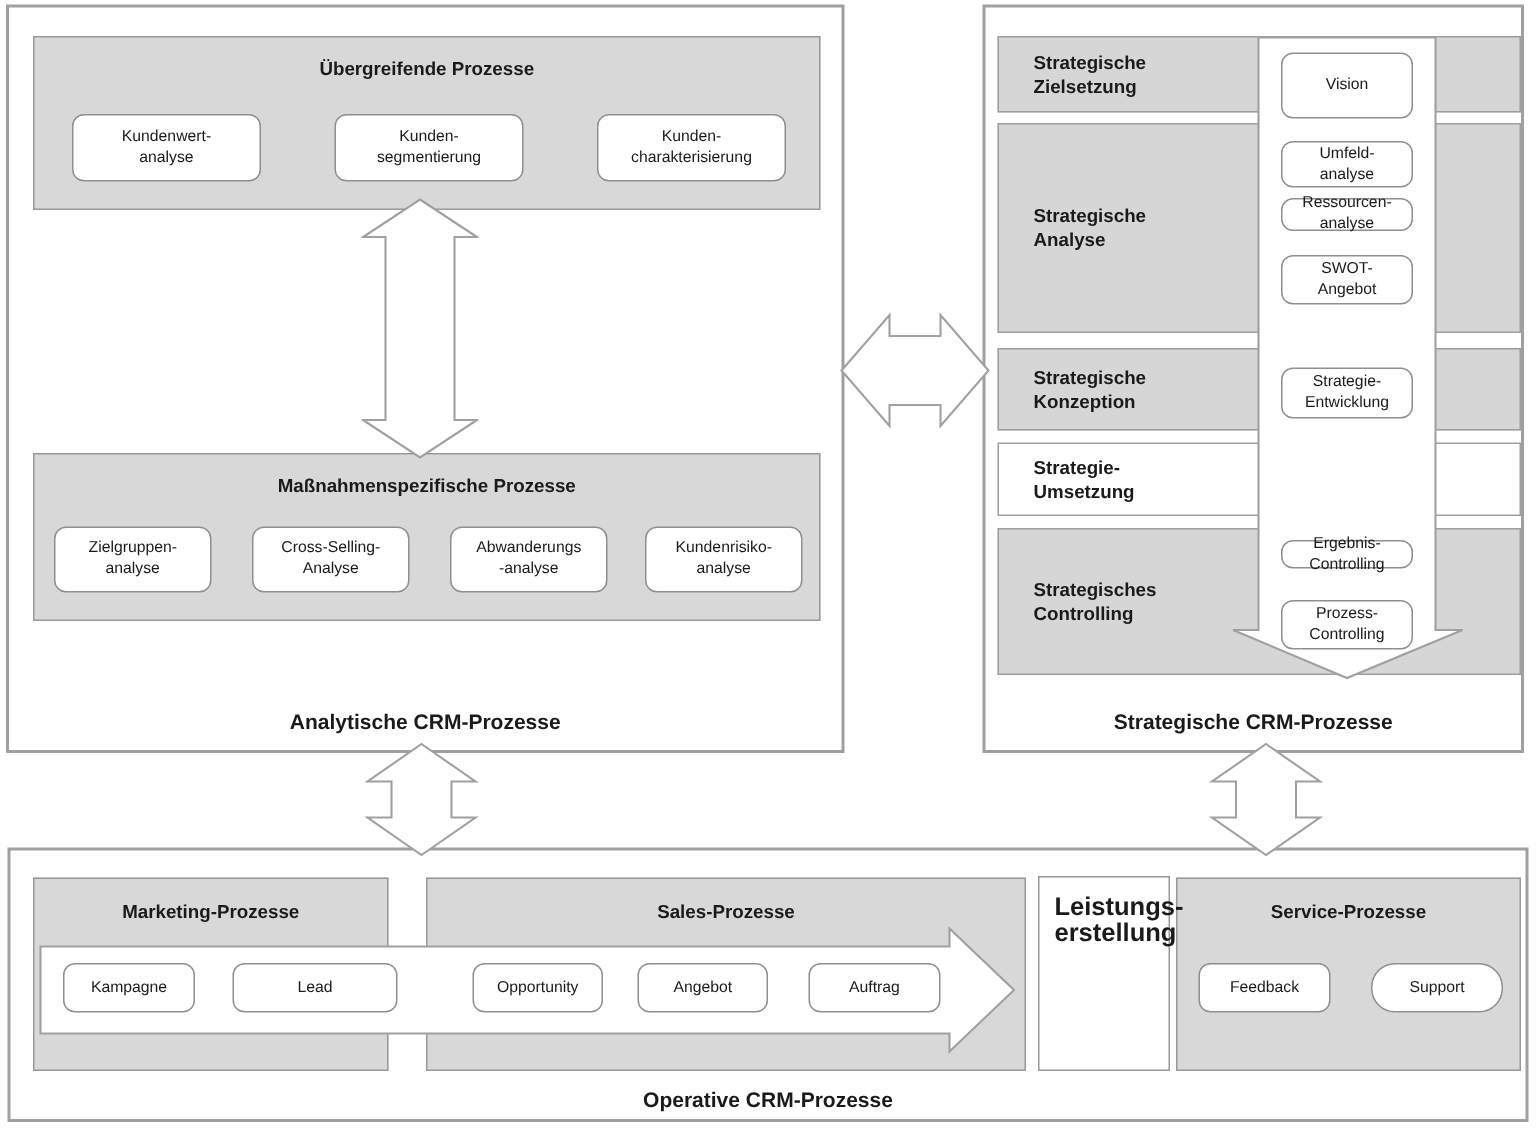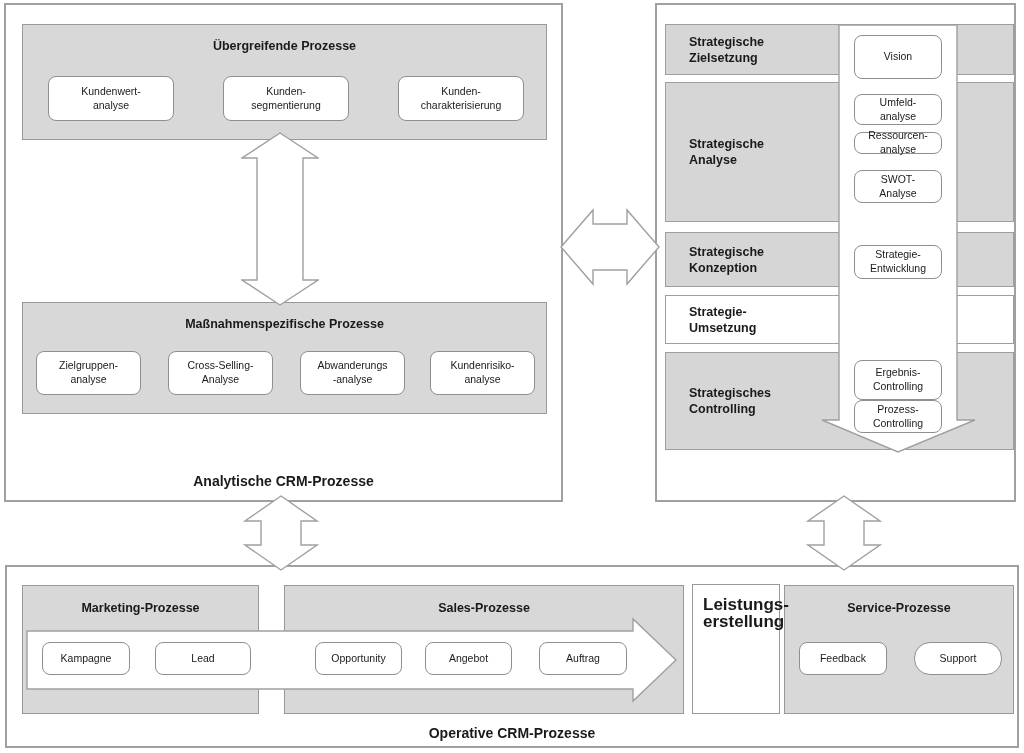--- a/index.html
+++ b/index.html
@@ -113,28 +113,29 @@
     <svg class="arrow-svg" style="left:160px; top:18px;" width="162" height="432" viewBox="0 0 162 432">
       <polygon class="arrow-shape" points="22,2 140,2 140,397 158,397 81,429 5,397 22,397"></polygon>
     </svg>
 
     <div class="chip strat-chip" style="top:30px;  height:44px;">Vision</div>
     <div class="chip strat-chip" style="top:89px;  height:31px;">Umfeld-
 analyse</div>
     <div class="chip strat-chip" style="top:127px; height:22px;">Ressourcen-
 analyse</div>
     <div class="chip strat-chip" style="top:165px; height:33px;">SWOT-
-Analyse</div>
+Angebot</div>
     <div class="chip strat-chip" style="top:240px; height:34px;">Strategie-
 Entwicklung</div>
-    <div class="chip strat-chip" style="top:355px; height:40px;">Ergebnis-
+    <div class="chip strat-chip" style="top:355px; height:19px;">Ergebnis-
 Controlling</div>
     <div class="chip strat-chip" style="top:395px; height:33px;">Prozess-
 Controlling</div>
 
+    <div class="panel-label" style="top:468px;">Strategische CRM-Prozesse</div>
   </div>
 
   <svg class="arrow-svg" style="left:559px; top:206px;" width="102" height="82" viewBox="0 0 102 82">
     <polygon class="arrow-shape" points="2,41 34,4 34,18 68,18 68,4 100,41 68,78 68,64 34,64 34,78"></polygon>
   </svg>
 
   <svg class="arrow-svg" style="left:243px; top:494px;" width="76" height="78" viewBox="0 0 76 78">
     <polygon class="arrow-shape" points="38,2 74,27 58,27 58,51 74,51 38,76 2,51 18,51 18,27 2,27"></polygon>
   </svg>
 
@@ -148,21 +149,21 @@
     </div>
     <div id="sales-box" class="graybox">
       <div class="box-title">Sales-Prozesse</div>
     </div>
 
     <svg class="arrow-svg" style="left:19px; top:50px;" width="652" height="86" viewBox="0 0 652 86">
       <polygon class="arrow-shape" points="1,14 607,14 607,2 650,43 607,84 607,72 1,72"></polygon>
     </svg>
 
     <div class="chip op-chip" style="left:35px;  width:88px;">Kampagne</div>
-    <div class="chip op-chip" style="left:148px; width:96px;">Lead</div>
+    <div class="chip op-chip" style="left:148px; width:110px;">Lead</div>
     <div class="chip op-chip" style="left:308px; width:87px;">Opportunity</div>
     <div class="chip op-chip" style="left:418px; width:87px;">Angebot</div>
     <div class="chip op-chip" style="left:532px; width:88px;">Auftrag</div>
 
     <div id="leistung-box">
       <div class="leistung-title">Leistungs-
 erstellung</div>
     </div>
 
     <div id="service-box" class="graybox">

